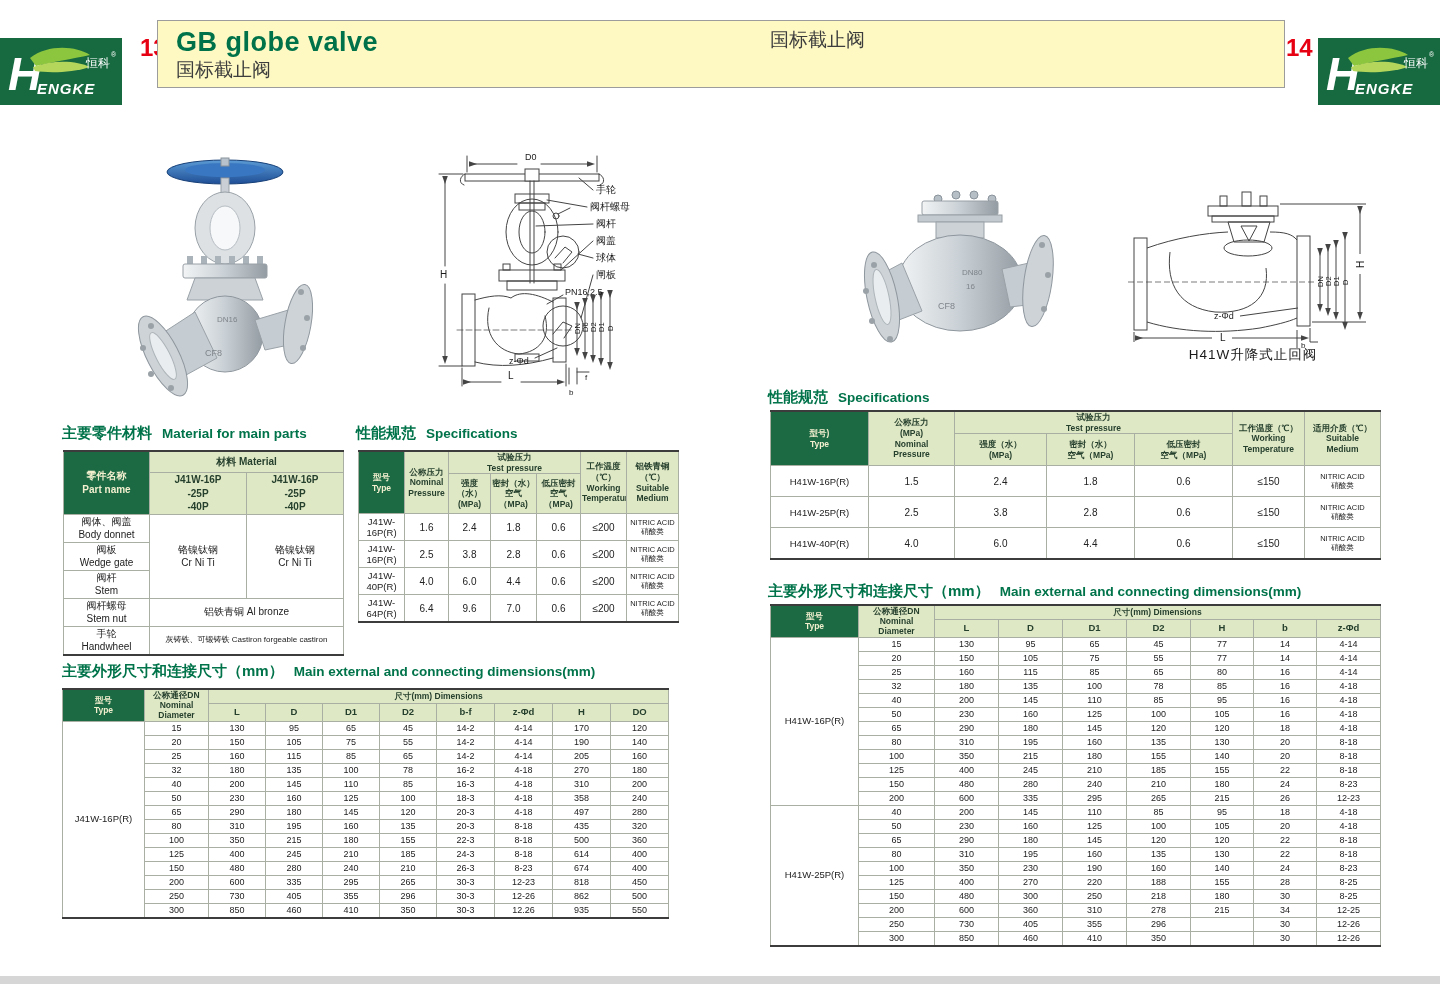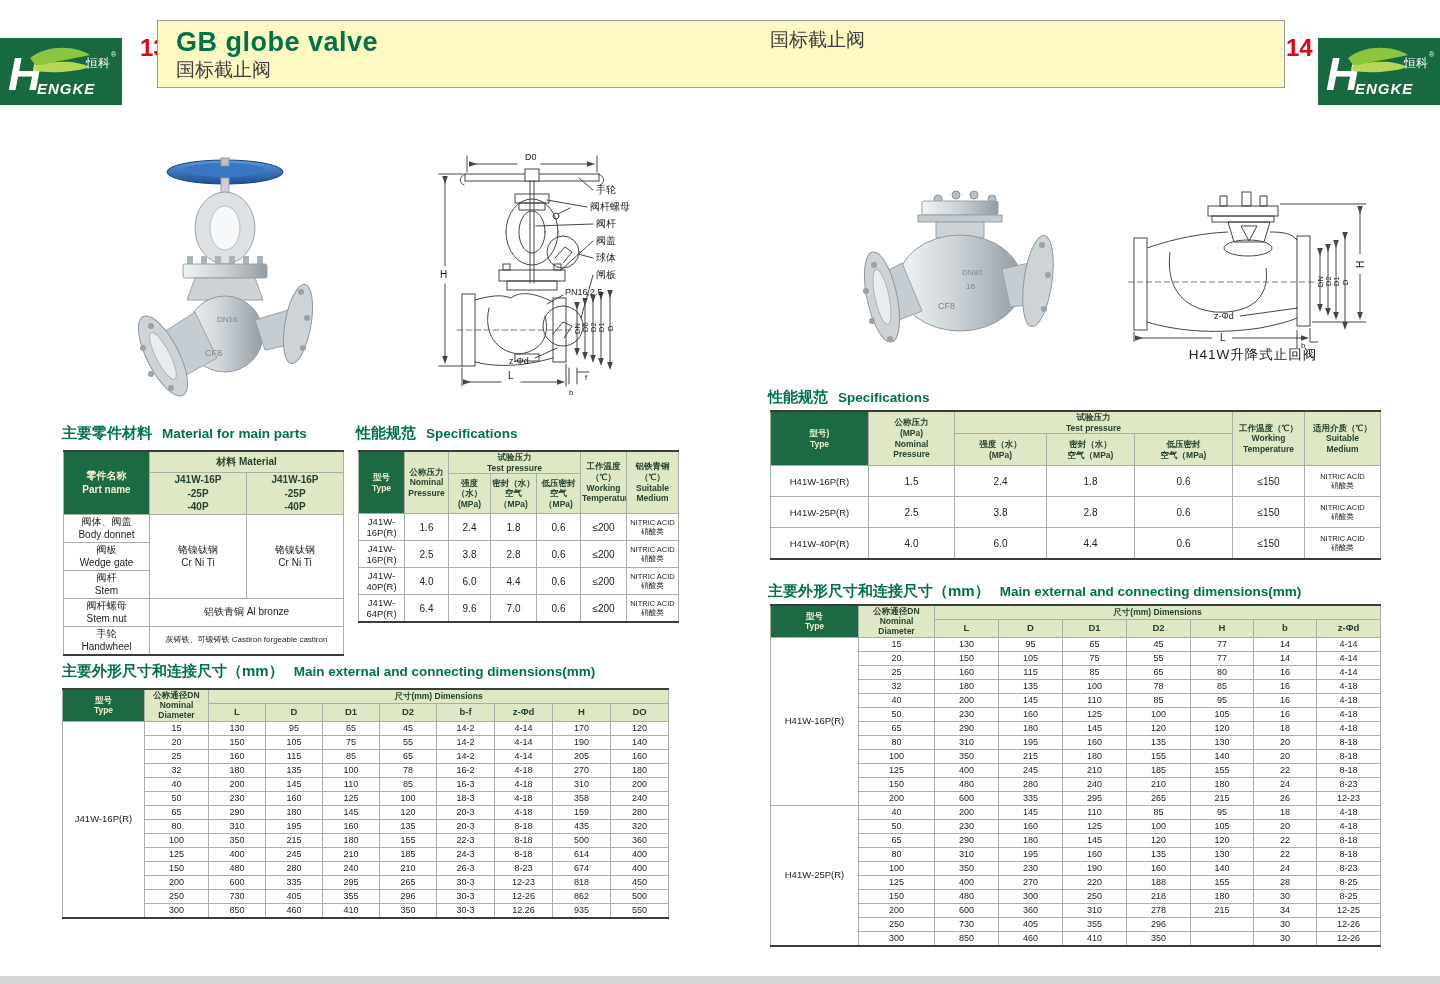--- a/index.html
+++ b/index.html
@@ -635,21 +635,21 @@
         <td>240</td>
       </tr>
       <tr>
         <td>65</td>
         <td>290</td>
         <td>180</td>
         <td>145</td>
         <td>120</td>
         <td>20-3</td>
         <td>4-18</td>
-        <td>159</td>
+        <td>497</td>
         <td>280</td>
       </tr>
       <tr>
         <td>80</td>
         <td>310</td>
         <td>195</td>
         <td>160</td>
         <td>135</td>
         <td>20-3</td>
         <td>8-18</td>

